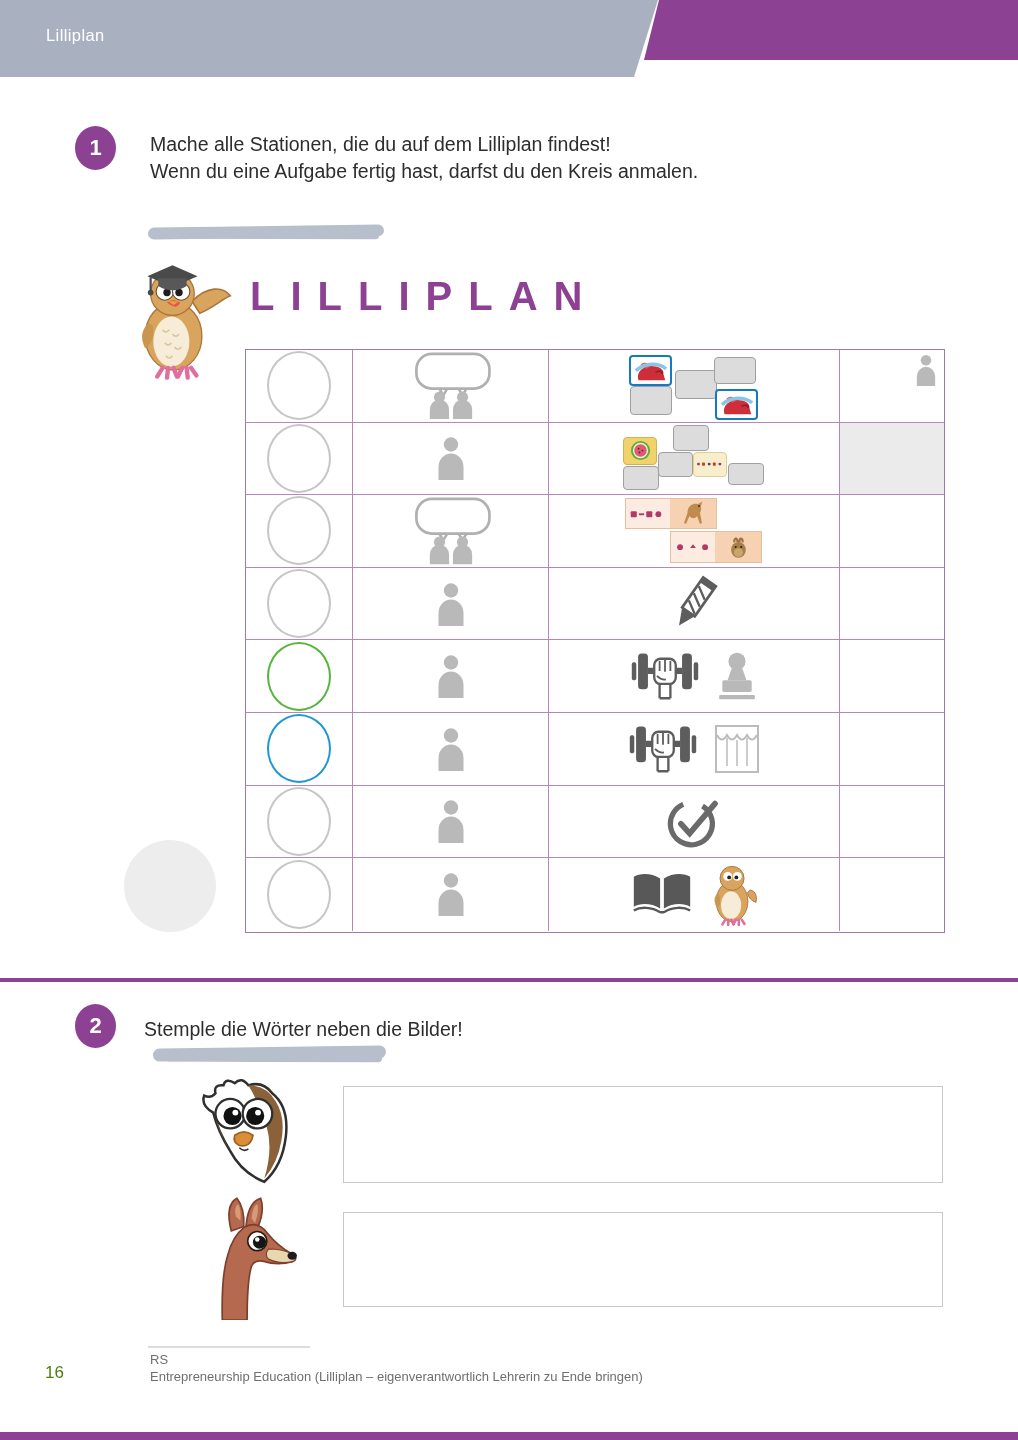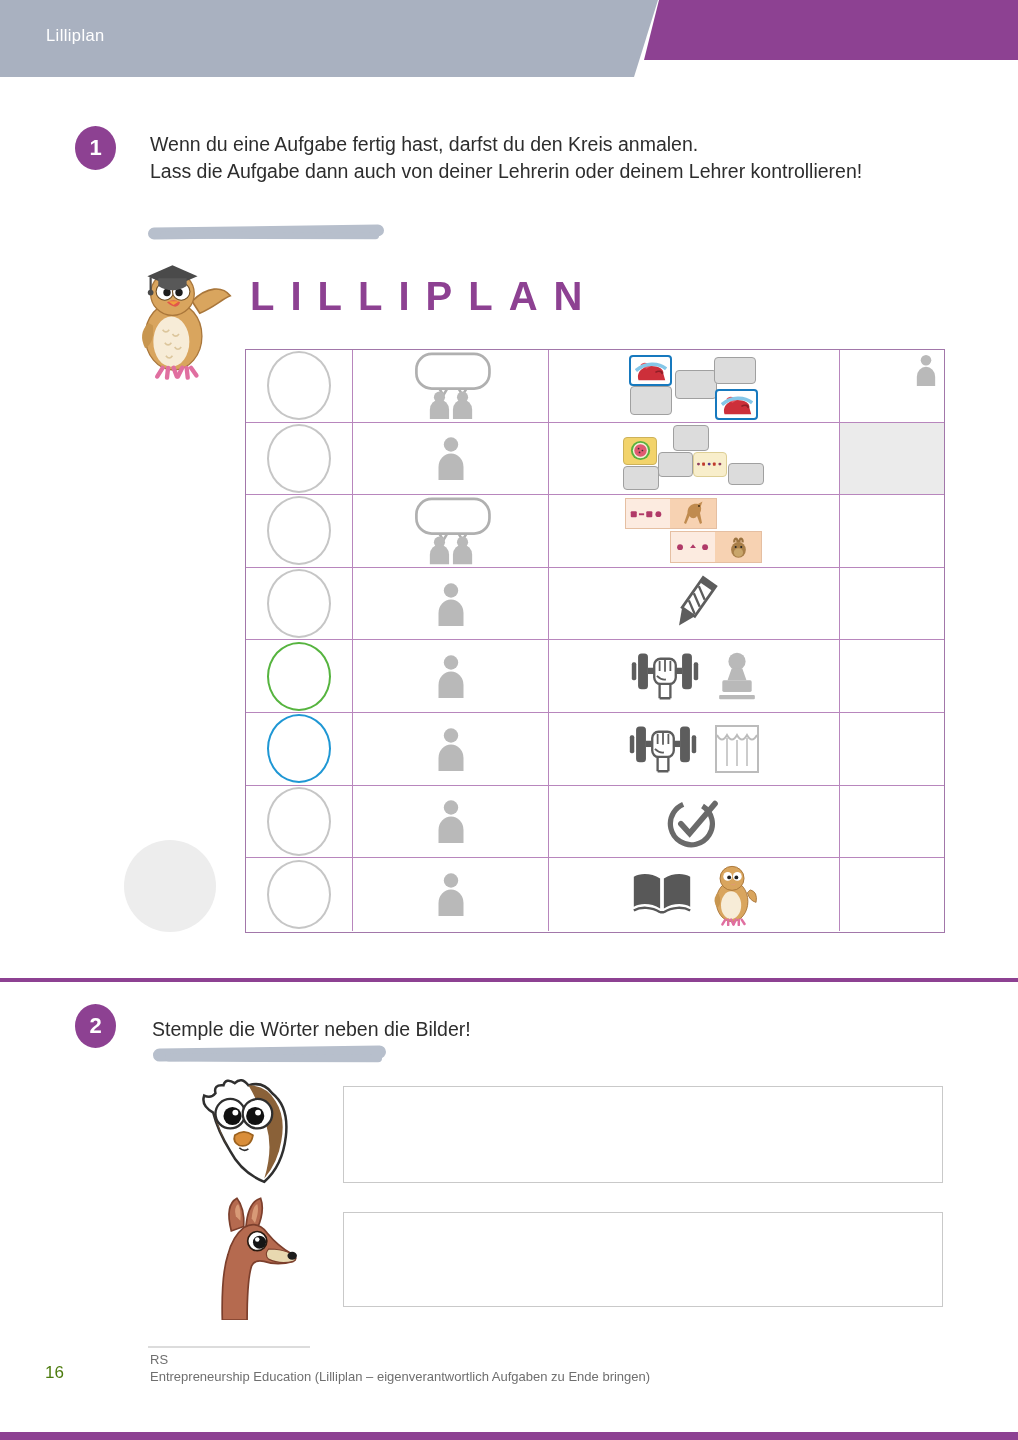--- a/index.html
+++ b/index.html
@@ -14,21 +14,21 @@
             clip-path:polygon(659px 0,1018px 0,1018px 60px,644px 60px)}
   .hdr-title{left:46px;top:26px;color:#fff;font-size:16.5px;letter-spacing:.4px}
 
   
   .badge{width:41px;height:44px;border-radius:50%;background:var(--purple,#8d4192);color:#fff;
          display:flex;align-items:center;justify-content:center;font-size:22px;font-weight:bold}
   .task1-badge{left:75px;top:126px}
   .task2-badge{left:75px;top:1004px}
   .task-text{color:#2d2d2d;font-size:19.5px;line-height:27.3px;white-space:nowrap}
   .task1-text{left:150px;top:131px}
-  .task2-text{left:152px;top:1016px}
+  .task2-text{left:144px;top:1016px}
 
   .smudge{background:#b7bfcc;border-radius:9px;transform:rotate(-.8deg)}
   .smudge::after{content:"";position:absolute;left:5%;top:50%;width:93%;height:62%;
                  background:#b7bfcc;border-radius:8px;transform:rotate(1deg)}
   .smudge1{left:148px;top:226px;width:236px;height:12px}
   .smudge2{left:153px;top:1047px;width:233px;height:13px}
 
   
   .logo-title{left:250px;top:274px;font-size:40px;font-weight:800;letter-spacing:16px;
               color:var(--purple,#8d4192);white-space:nowrap}
@@ -80,22 +80,22 @@
 <body style="--purple: #8d4192; --hdrgray: #a9b1c0; --green: #56b43f; --blue: #1f97d4;">
 
 <div class="abs hdr-gray"></div>
 <div class="abs hdr-purple"></div>
 <div class="abs hdr-title">Lilliplan</div>
 
 <div class="abs badge task1-badge">
   <span>1</span>
 </div>
 <div class="abs task-text task1-text">
+  <div>Mache alle Stationen, die du auf dem Lilliplan findest!</div>
   <div>Wenn du eine Aufgabe fertig hast, darfst du den Kreis anmalen.</div>
-  <div>Lass die Aufgabe dann auch von deiner Lehrerin oder deinem Lehrer kontrollieren!</div>
 </div>
 <div class="abs smudge smudge1"></div>
 
 <div class="abs mascot">
   <svg width="110" height="120" viewBox="0 0 100 110">
     <path d="M62 36 C76 22 90 22 97 31 C88 35 83 41 69 47 Z" fill="#d9a55e" stroke="#a9763a" stroke-width="1.5"></path>
     <ellipse cx="45" cy="68" rx="26" ry="31" fill="#d9a55e" stroke="#a9763a" stroke-width="1.2"></ellipse>
     <ellipse cx="43" cy="73" rx="16.5" ry="23" fill="#f7ecd7"></ellipse>
     <path d="M35 62 q3 4 6 0 M44 66 q3 4 6 0 M37 74 q3 4 6 0 M46 78 q3 4 6 0 M38 86 q3 4 6 0" stroke="#dcc69c" fill="none" stroke-width="1.5"></path>
     <circle cx="44" cy="29" r="20" fill="#d9a55e" stroke="#a9763a" stroke-width="1.2"></circle>
@@ -475,15 +475,15 @@
     <ellipse cx="79" cy="53" rx="4.2" ry="3.6" fill="#1d1d1d"></ellipse>
     <circle cx="48" cy="40" r="8.5" fill="#fff" stroke="#2a1a10" stroke-width="1.5"></circle>
     <circle cx="50" cy="41" r="5.8" fill="#151515"></circle>
     <circle cx="48" cy="38.5" r="2" fill="#fff"></circle>
   </svg>
 </div>
 <div class="abs stamp-box box2"></div>
 
 <div class="abs footer-line"></div>
 <div class="abs footer-small f-rs">RS</div>
-<div class="abs footer-small f-credit">Entrepreneurship Education (Lilliplan – eigenverantwortlich Aufgaben zu Ende bringen)</div>
+<div class="abs footer-small f-credit">Entrepreneurship Education (Lilliplan – eigenverantwortlich Lehrerin zu Ende bringen)</div>
 <div class="abs f-page">16</div>
 <div class="abs bottombar"></div>
 
 </body></html>

